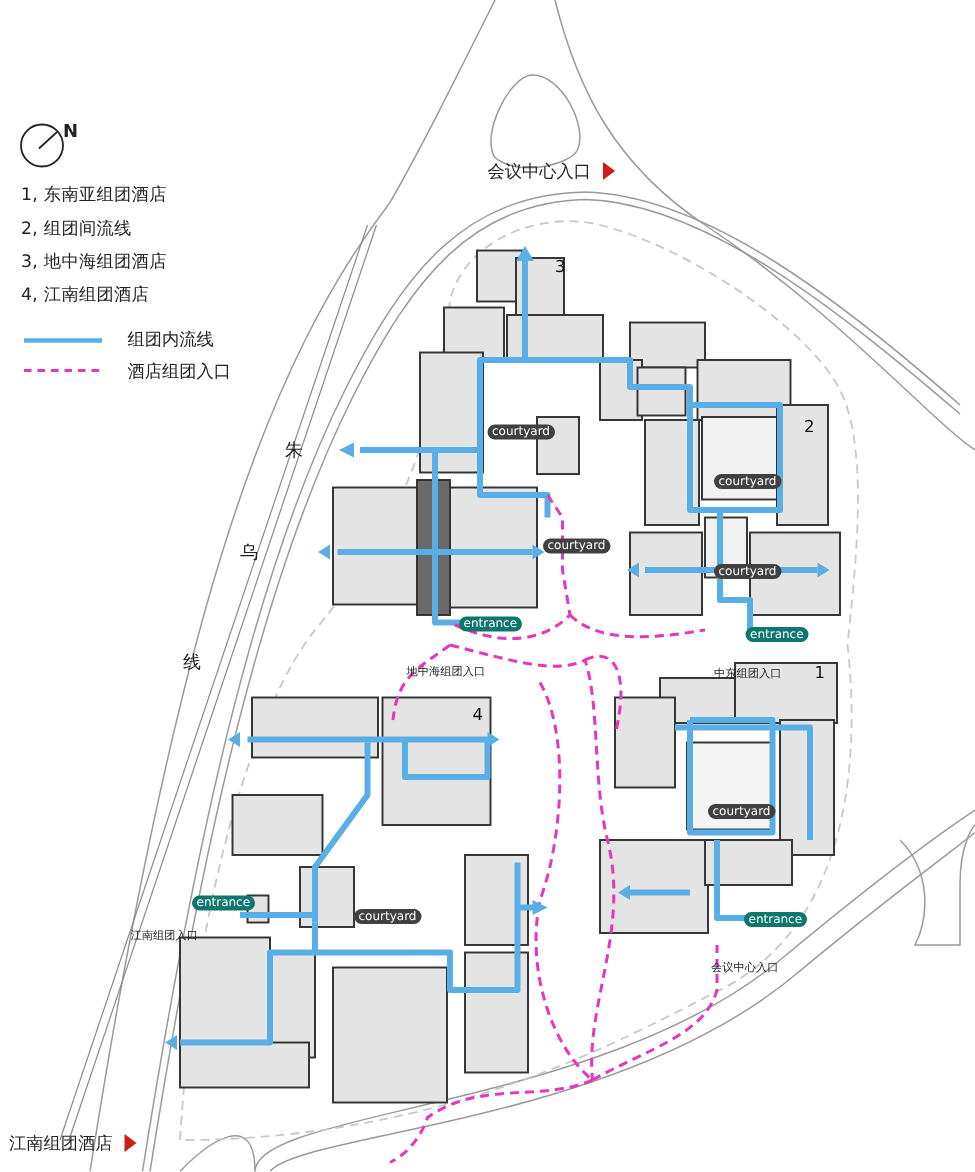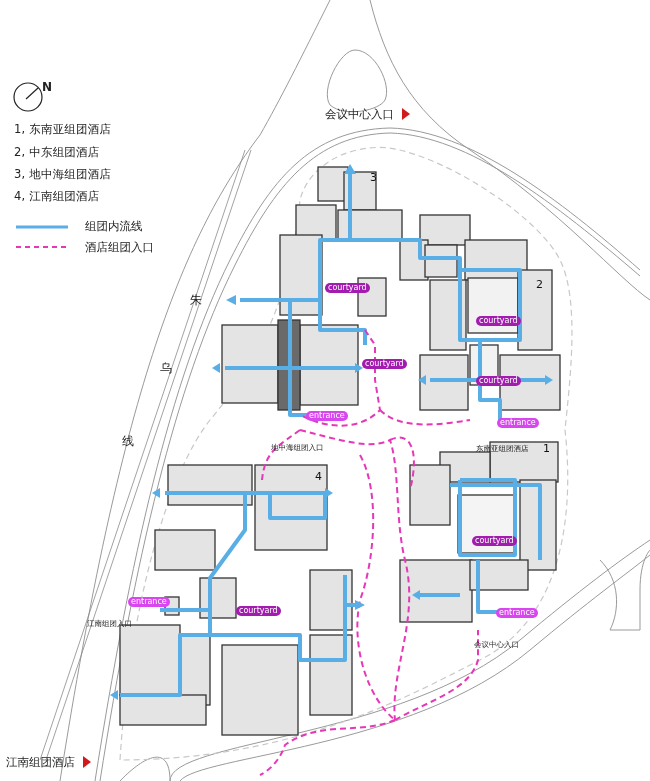--- a/index.html
+++ b/index.html
@@ -10,22 +10,22 @@
   .legend-item { position: absolute; left: 14px; font-size: 11.5px; letter-spacing: 0.2px; }
   .legend-line-label { position: absolute; left: 85px; font-size: 11.5px; text-align: right; }
   .road-label { position: absolute; font-size: 12px; color: #222; }
   .entry-label { position: absolute; font-size: 11.5px; color: #222; white-space: nowrap; }
   .entry-label .tri { display: inline-block; width: 0; height: 0; border-top: 6px solid transparent;
                       border-bottom: 6px solid transparent; border-left: 8px solid #d11a1a;
                       margin-left: 8px; vertical-align: -2px; }
   .small-label { position: absolute; font-size: 7.5px; color: #222; white-space: nowrap; margin-top: 20px; }
   .pill { position: absolute; font-size: 8px; line-height: 10px; padding: 0 3px; border-radius: 6px;
           white-space: nowrap; }
-  .pill.entrance { background: #d946ef; color: #fff; }
-  .pill.courtyard { background: #a21caf; color: #fff; }
+  .pill.entrance { background: #0f766e; color: #fff; }
+  .pill.courtyard { background: #404040; color: #fff; }
   .num { position: absolute; font-size: 11px; color: #111; }
 </style>
 </head>
 <body>
 
 <svg id="plan" viewBox="0 0 650 781" xmlns="http://www.w3.org/2000/svg">
 
   <g fill="none" stroke="#9a9a9a" stroke-width="1">
     <path d="M330 0 C300 60 280 100 260 135 C180 240 120 400 60 781"></path>
     <path d="M370 0 C385 60 410 110 470 150 C560 210 620 280 650 300"></path>
@@ -147,21 +147,21 @@
   </g>
 
   <g>
     <line x1="16" y1="227" x2="68" y2="227" stroke="#5aaee6" stroke-width="3"></line>
     <line x1="16" y1="247" x2="68" y2="247" stroke="#e637b8" stroke-width="2" stroke-dasharray="5 4"></line>
   </g>
 </svg>
 
 <div class="compass-n">N</div>
 <div class="legend-item" style="top:122px">1, 东南亚组团酒店</div>
-<div class="legend-item" style="top:145px">2, 中东组团酒店</div>
+<div class="legend-item" style="top:145px">2, 组团间流线</div>
 <div class="legend-item" style="top:167px">3, 地中海组团酒店</div>
 <div class="legend-item" style="top:189px">4, 江南组团酒店</div>
 <div class="legend-line-label" style="top:219px">组团内流线</div>
 <div class="legend-line-label" style="top:240px">酒店组团入口</div>
 
 <div class="road-label" style="left:190px;top:292px">朱</div>
 <div class="road-label" style="left:160px;top:360px">乌</div>
 <div class="road-label" style="left:122px;top:433px">线</div>
 
 <div class="entry-label" style="left:325px;top:107px">
@@ -180,19 +180,19 @@
 <div class="pill courtyard" style="left:362px;top:359px">courtyard</div>
 <div class="pill courtyard" style="left:476px;top:316px">courtyard</div>
 <div class="pill courtyard" style="left:476px;top:376px">courtyard</div>
 <div class="pill courtyard" style="left:472px;top:536px">courtyard</div>
 <div class="pill courtyard" style="left:236px;top:606px">courtyard</div>
 
 <div class="pill entrance" style="left:306px;top:411px">entrance</div>
 <div class="small-label" style="left:271px;top:423px">地中海组团入口</div>
 
 <div class="pill entrance" style="left:497px;top:418px">entrance</div>
-<div class="small-label" style="left:476px;top:424px">东南亚组团酒店</div>
+<div class="small-label" style="left:476px;top:424px">中东组团入口</div>
 
 <div class="pill entrance" style="left:128px;top:597px">entrance</div>
 <div class="small-label" style="left:87px;top:599px">江南组团入口</div>
 
 <div class="pill entrance" style="left:496px;top:608px">entrance</div>
 <div class="small-label" style="left:474px;top:620px">会议中心入口</div>
 
 </body></html>

